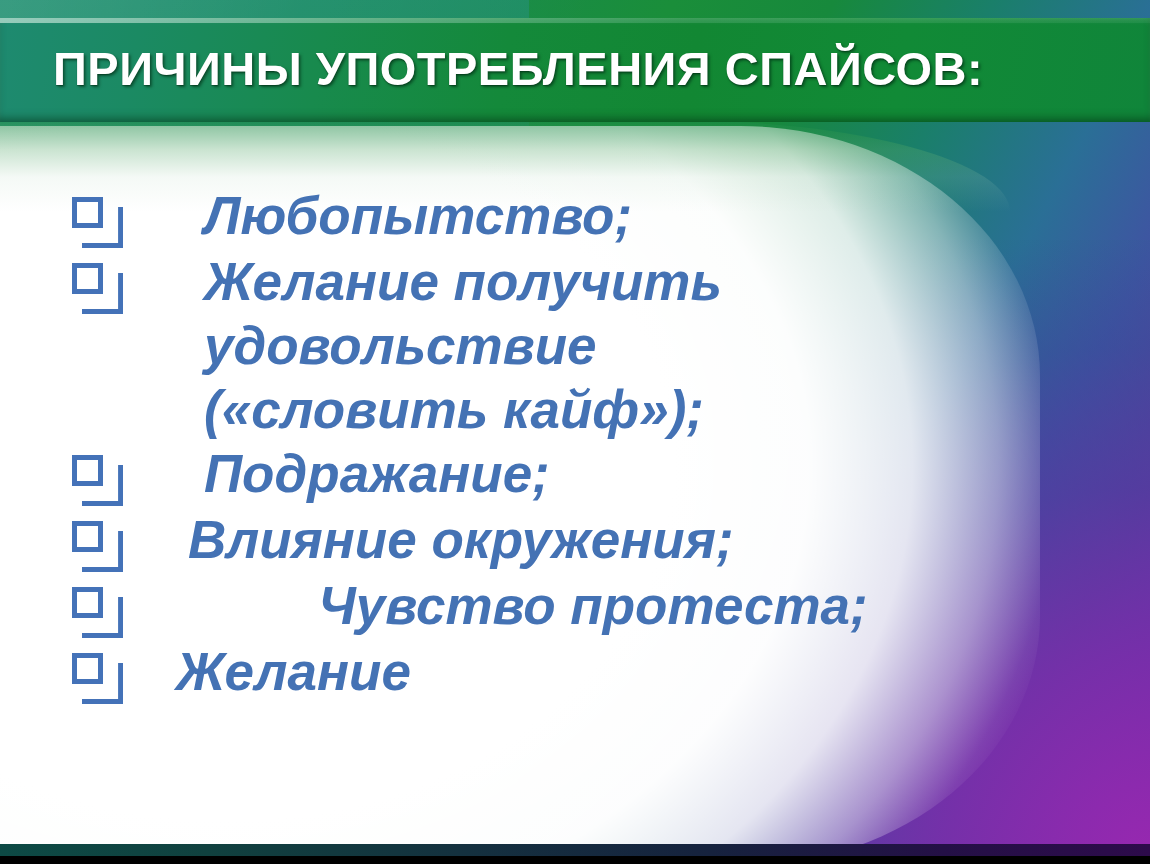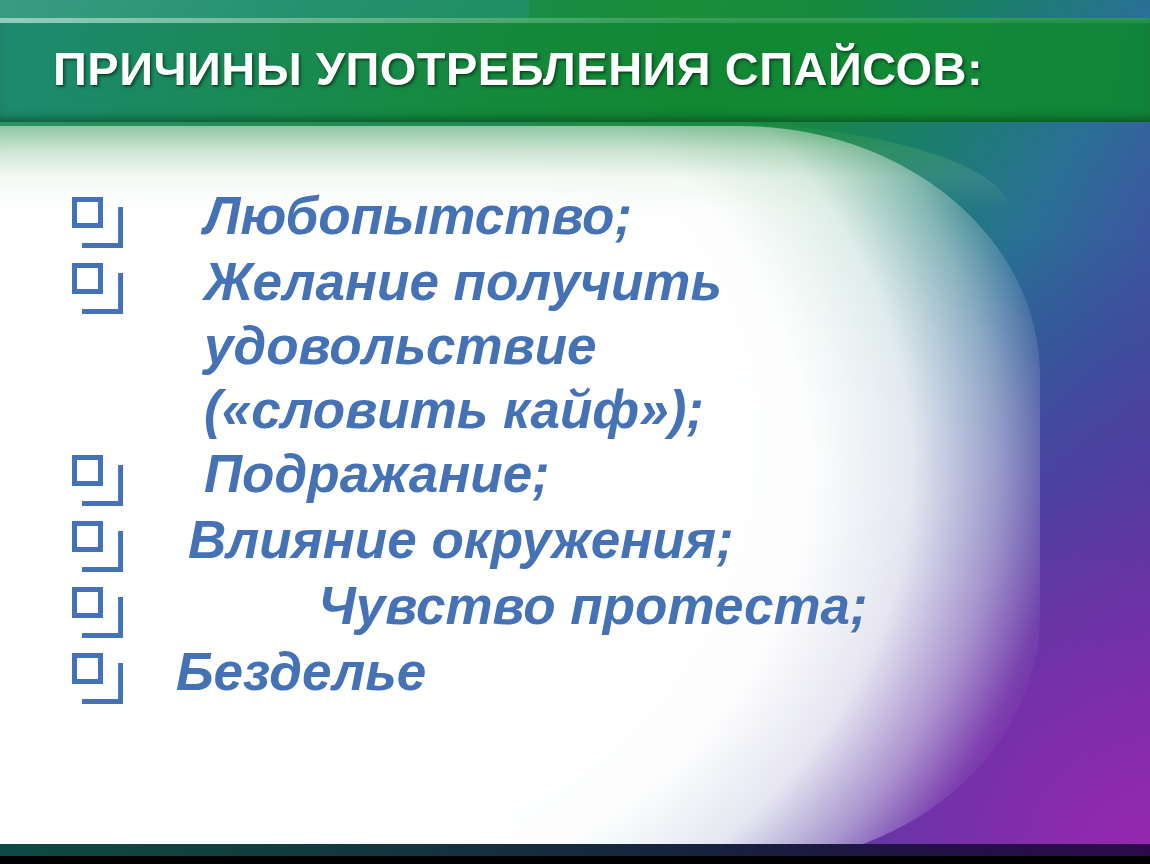--- a/index.html
+++ b/index.html
@@ -270,20 +270,20 @@
       <div class="bullet-cell">
         <span class="bullet-icon"></span>
       </div>
       <div class="item-text indent-2">Чувство протеста;</div>
     </div>
 
     <div class="list-item">
       <div class="bullet-cell">
         <span class="bullet-icon"></span>
       </div>
-      <div class="item-text indent-3">Безделье</div>
+      <div class="item-text indent-3">Желание</div>
     </div>
 
   </div>
 
   <div class="bg-bottom-dark"></div>
 
 </div>
 
 </body></html>

